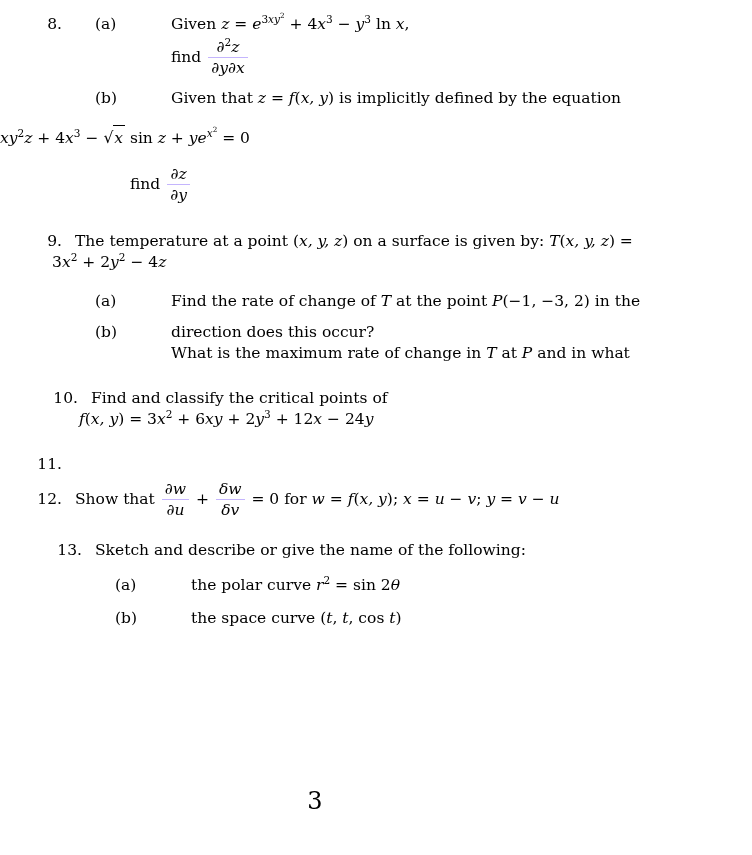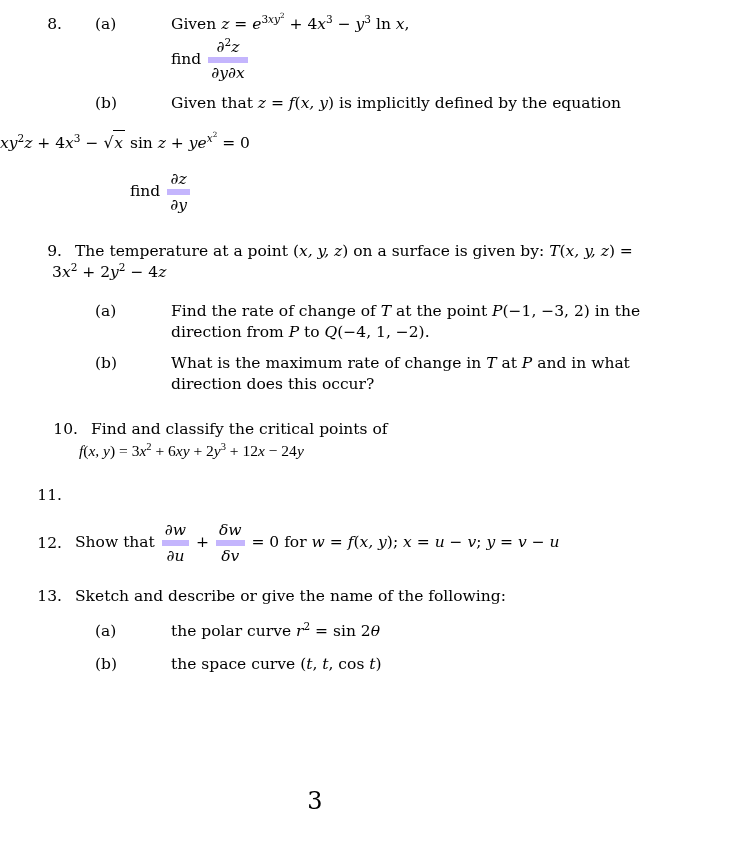--- a/index.html
+++ b/index.html
@@ -20,41 +20,41 @@
 
   .mline { line-height: 21px; white-space: nowrap; }
   .part { display: flex; align-items: flex-start; }
   .plabel { flex: none; margin-left: 20px; width: 35px; line-height: 21px; }
   .ptext { flex: 1; margin-left: 41px; }
 
   
   .m-p9  { margin-top: 26px; }
   .m-p10 { margin-top: 24px; padding-left: 16px; }
   .m-p11 { margin-top: 24px; }
-  .m-p12 { margin-top: 14px; }
-  .m-p13 { margin-top: 20px; }
+  .m-p12 { margin-top: 4px; }
+  .m-p13 { margin-top: 20px; padding-left: 20px; }
   .gap-b8  { margin-top: 10px; }
   .gap-a9  { margin-top: 18px; }
   .gap-b9  { margin-top: 10px; }
   .gap-13a { margin-top: 14px; }
   .gap-13b { margin-top: 12px; }
   .findline { margin-top: 2px; }
   .find-indent { margin-left: 55px; }
   .outdent    { margin-left: -23px; }  
-  .outdent-sm { margin-left: -12px; font-family: Liberation Serif, serif; }  
+  .outdent-sm { margin-left: -12px; }  
 
   .eq-center { margin: 16px 0 14px -75px; width: 730px; text-align: left; line-height: 24px; white-space: nowrap; }
   .eq-center.eq11 { margin-top: 20px; margin-bottom: 22px; }
 
   i { font-style: italic; }
   sup { font-size: 68%; line-height: 0; vertical-align: super; }
 
   .frac { display: inline-block; vertical-align: middle; text-align: center; margin: 0 2px; }
   .fnum, .fden { display: block; padding: 0 3px; line-height: 20px; }
-  .fden { border-top: 6px solid #c4b5fd; }
+  .fden { border-top: 1px solid #c4b5fd; }
 
   .sqrt { display: inline-block; white-space: nowrap; }
   .radsym { display: inline-block; }
   .radbody { display: inline-block; border-top: 1px solid #000; padding: 0 2px 0 1px; }
 
   .page-number { position: absolute; top: 788px; left: 0; width: 630px; text-align: center; font-size: 24px; line-height: 26px; }
 </style>
 </head>
 <body>
 
@@ -83,28 +83,27 @@
 
   <div class="problem m-p9">
     <div class="pnum">9.</div>
     <div class="pbody">
       <div class="mline">The temperature at a point (<i>x, y, z</i>) on a surface is given by: <i>T</i>(<i>x, y, z</i>) =</div>
       <div class="mline outdent">3<i>x</i><sup>2</sup> + 2<i>y</i><sup>2</sup> − 4<i>z</i></div>
       <div class="part gap-a9">
         <div class="plabel">(a)</div>
         <div class="ptext">
           <div class="mline">Find the rate of change of <i>T</i> at the point <i>P</i>(−1, −3, 2) in the</div>
-          <div class="mline">direction from <i>P</i> to <i>Q</i>(−4, 1, −2).</div>
         </div>
       </div>
       <div class="part gap-b9">
         <div class="plabel">(b)</div>
         <div class="ptext">
+          <div class="mline">direction does this occur?</div>
           <div class="mline">What is the maximum rate of change in <i>T</i> at <i>P</i> and in what</div>
-          <div class="mline">direction does this occur?</div>
         </div>
       </div>
     </div>
   </div>
 
   <div class="problem m-p10">
     <div class="pnum">10.</div>
     <div class="pbody">
       <div class="mline">Find and classify the critical points of</div>
       <div class="mline outdent-sm"><i>f</i>(<i>x, y</i>) = 3<i>x</i><sup>2</sup> + 6<i>xy</i> + 2<i>y</i><sup>3</sup> + 12<i>x</i> − 24<i>y</i></div>

